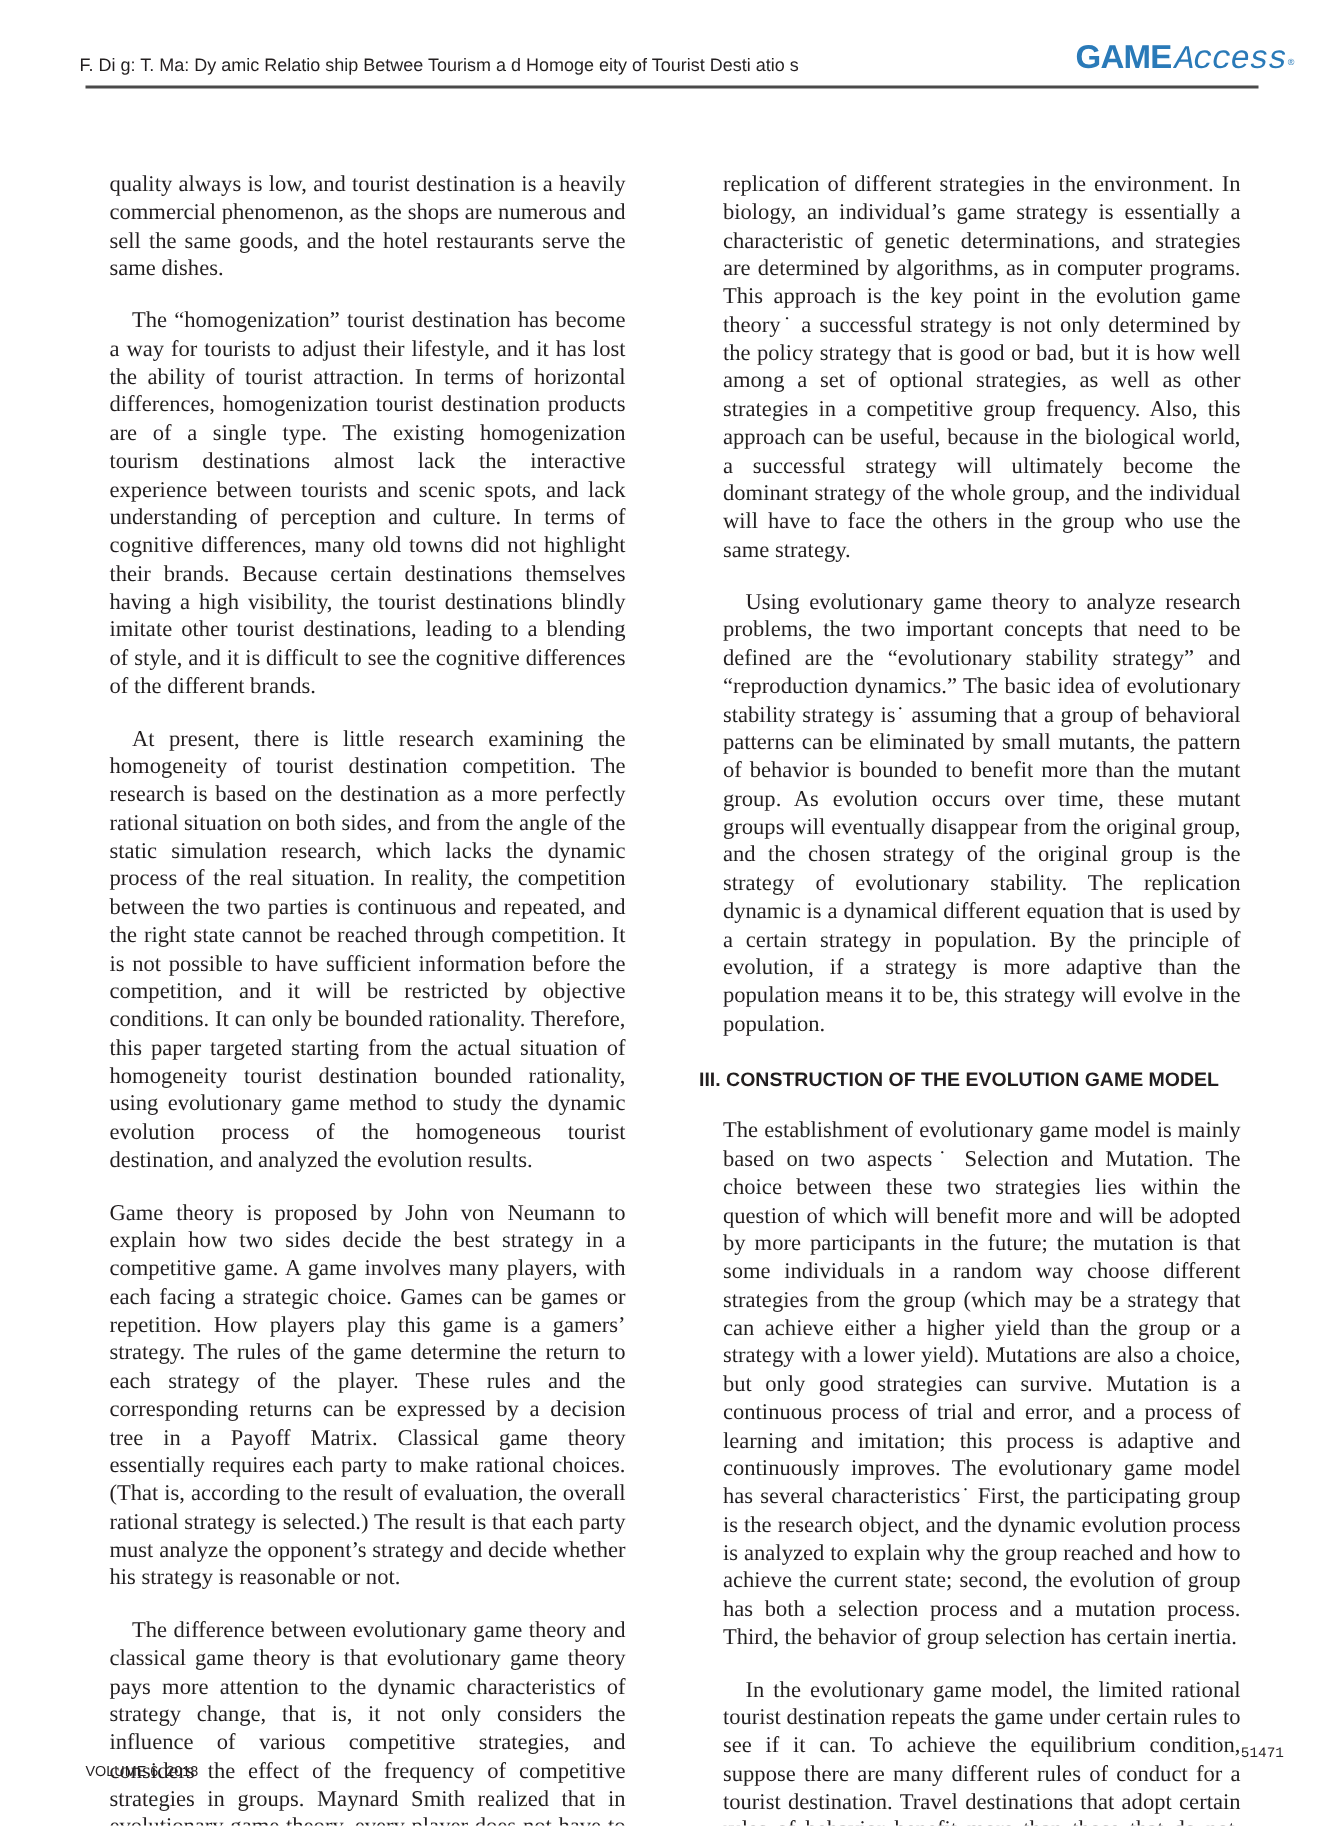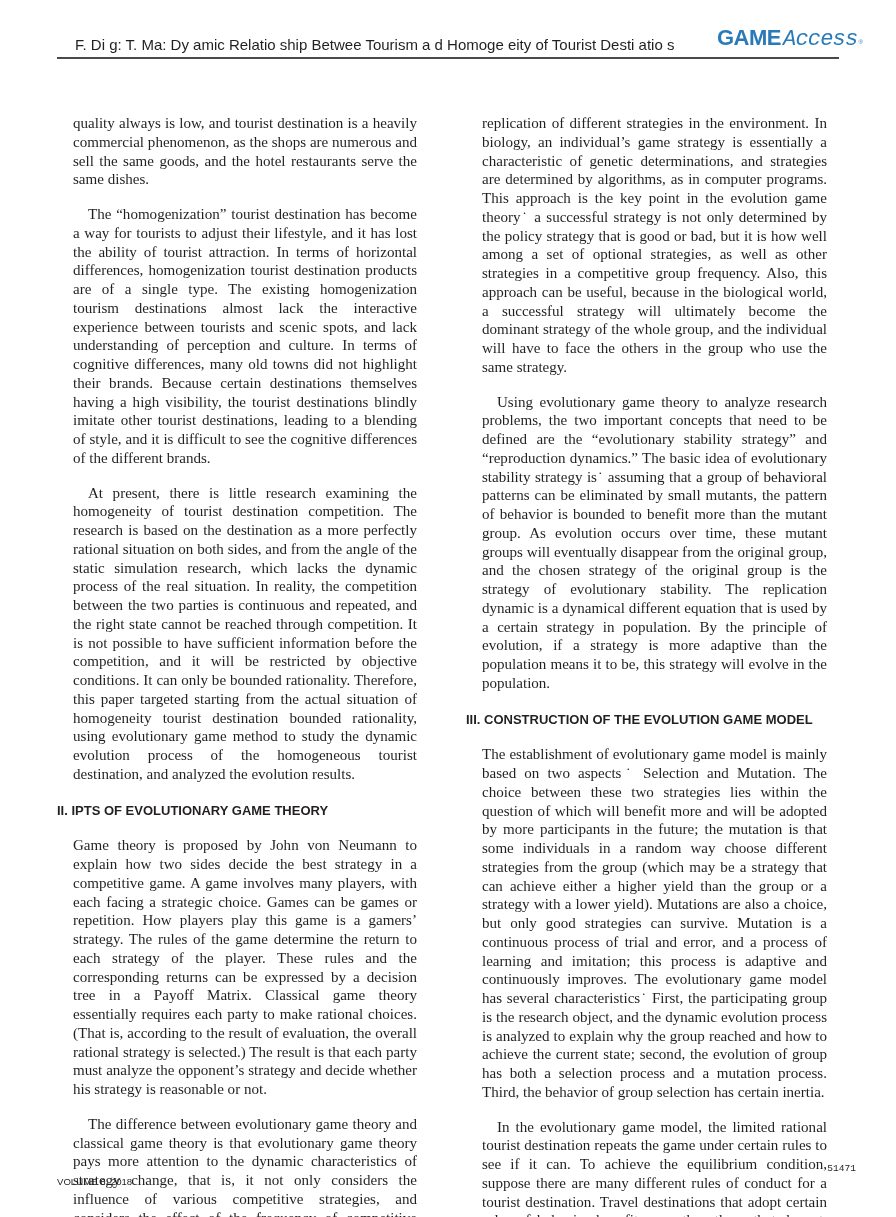--- a/index.html
+++ b/index.html
@@ -1,20 +1,20 @@
 <!DOCTYPE html>
 <html><head>
 <meta charset="utf-8">
 <style>
   html, body { margin: 0; padding: 0; background: #ffffff; }
   body { width: 896px; height: 1217px; position: relative; overflow: hidden; color: #231f20; }
   .running-head {
-    position: absolute; left: 75px; top: 36px;
+    position: absolute; left: 53px; top: 36px;
     font-family: "Liberation Sans", "DejaVu Sans", sans-serif;
-    font-size: 15px; letter-spacing: 0; color: #231f20; white-space: nowrap;
+    font-size: 12px; letter-spacing: 0; color: #231f20; white-space: nowrap;
   }
   .logo {
     position: absolute; left: 717px; top: 26px;
     font-family: "Liberation Sans", "DejaVu Sans", sans-serif;
     color: #2a7ab8; font-size: 22px; line-height: 24px; white-space: nowrap;
   }
   .logo .ieee { font-weight: bold; letter-spacing: -0.5px; }
   .logo .access { font-weight: normal; font-style: italic; letter-spacing: -0.8px; margin-left: 2px; font-family: Liberation Mono, monospace; }
   .logo .tm { font-size: 6px; vertical-align: top; position: relative; top: 4px; margin-left: 1px; }
   .rule { position: absolute; left: 57px; top: 57px; width: 782px; height: 2px; background: #4a4a4a; }
@@ -53,21 +53,20 @@
 <div class="logo">
   <span class="ieee">GAME</span><span class="access">Access</span><span class="tm">®</span>
 </div>
 
 <div class="rule"></div>
 
 <div class="col left">
   <p>quality always is low, and tourist destination is a heavily commercial phenomenon, as the shops are numerous and sell the same goods, and the hotel restaurants serve the same dishes.</p>
   <p class="indent">The “homogenization” tourist destination has become a way for tourists to adjust their lifestyle, and it has lost the ability of tourist attraction. In terms of horizontal differ­ences, homogenization tourist destination products are of a single type. The existing homogenization tourism destina­tions almost lack the interactive experience between tourists and scenic spots, and lack understanding of perception and culture. In terms of cognitive differences, many old towns did not highlight their brands. Because certain destinations themselves having a high visibility, the tourist destinations blindly imitate other tourist destinations, leading to a blend­ing of style, and it is difficult to see the cognitive differences of the different brands.</p>
   <p class="indent">At present, there is little research examining the homo­geneity of tourist destination competition. The research is based on the destination as a more perfectly rational situation on both sides, and from the angle of the static simulation research, which lacks the dynamic process of the real situ­ation. In reality, the competition between the two parties is continuous and repeated, and the right state cannot be reached through competition. It is not possible to have sufficient information before the competition, and it will be restricted by objective conditions. It can only be bounded rationality. Therefore, this paper targeted starting from the actual situa­tion of homogeneity tourist destination bounded rationality, using evolutionary game method to study the dynamic evo­lution process of the homogeneous tourist destination, and analyzed the evolution results.</p>
-  <h2 class="gap-left">II.  IPTS OF EVOLUTIONARY GAME THEORY</h2>
   <p>Game theory is proposed by John von Neumann to explain how two sides decide the best strategy in a competitive game. A game involves many players, with each facing a strategic choice. Games can be games or repetition. How players play this game is a gamers’ strategy. The rules of the game deter­mine the return to each strategy of the player. These rules and the corresponding returns can be expressed by a decision tree in a Payoff Matrix. Classical game theory essentially requires each party to make rational choices. (That is, according to the result of evaluation, the overall rational strategy is selected.) The result is that each party must analyze the opponent’s strategy and decide whether his strategy is reasonable or not.</p>
   <p class="indent">The difference between evolutionary game theory and clas­sical game theory is that evolutionary game theory pays more attention to the dynamic characteristics of strategy change, that is, it not only considers the influence of various compet­itive strategies, and considers the effect of the frequency of competitive strategies in groups. Maynard Smith realized that in evolutionary game theory, every player does not have to act rationally. They just need to have a strategy. The results of the game will test whether the strategy is good or bad, which is what evolution means˙ evolution can test the survival and</p>
 </div>
 
 <div class="col right">
   <p>replication of different strategies in the environment. In biol­ogy, an individual’s game strategy is essentially a characteris­tic of genetic determinations, and strategies are determined by algorithms, as in computer programs. This approach is the key point in the evolution game theory˙ a successful strategy is not only determined by the policy strategy that is good or bad, but it is how well among a set of optional strategies, as well as other strategies in a competitive group frequency. Also, this approach can be useful, because in the biological world, a successful strategy will ultimately become the dominant strategy of the whole group, and the individual will have to face the others in the group who use the same strategy.</p>
   <p class="indent">Using evolutionary game theory to analyze research prob­lems, the two important concepts that need to be defined are the “evolutionary stability strategy” and “reproduction dynamics.” The basic idea of evolutionary stability strategy is˙ assuming that a group of behavioral patterns can be elim­inated by small mutants, the pattern of behavior is bounded to benefit more than the mutant group. As evolution occurs over time, these mutant groups will eventually disappear from the original group, and the chosen strategy of the original group is the strategy of evolutionary stability. The replication dynamic is a dynamical different equation that is used by a certain strategy in population. By the principle of evolution, if a strategy is more adaptive than the population means it to be, this strategy will evolve in the population.</p>
   <h2 class="gap-right">
     <span>III.  CONSTRUCTION OF THE EVOLUTION GAME MODEL</span><br>
   </h2>

